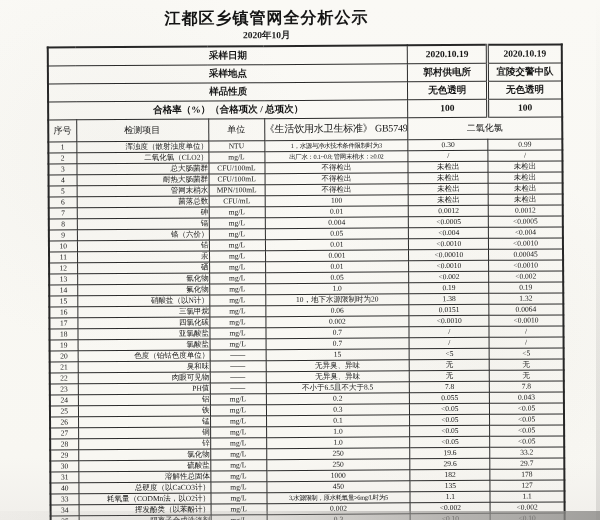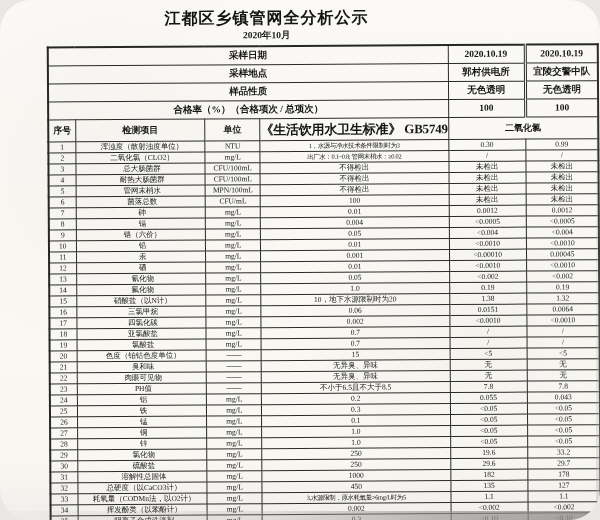--- a/index.html
+++ b/index.html
@@ -8,21 +8,20 @@
     background:#e9e8e4;
     font-family:"Liberation Serif","DejaVu Serif",serif;
     color:#1b1b1b;
   }
   .page{
     position:relative;width:600px;height:520px;overflow:hidden;
     background:
       radial-gradient(circle at 18% 30%, rgba(200,198,192,0.10), transparent 32%),
       radial-gradient(circle at 80% 65%, rgba(200,198,192,0.10), transparent 30%),
       linear-gradient(180deg,#faf9f5 0%,#f8f7f2 88%,#f1efeb 100%);
-    border-radius: 31px;
   }
   .tilt{
     position:absolute;left:0;top:0;width:600px;height:520px;
     transform:rotate(-0.35deg);transform-origin:300px 250px;
   }
   .title{
     position:absolute;top:8px;left:0;width:536px;text-align:center;
     font-size:16px;font-weight:bold;letter-spacing:1px;color:#141414;
   }
   .subtitle{
@@ -39,24 +38,24 @@
     padding:0;margin:0;
     text-align:center;vertical-align:middle;
     font-size:7.5px;line-height:1.05;
     height:10px;overflow:hidden;white-space:nowrap;
     color:#161616;
   }
   
   tbody.info td{height:17px;font-size:9.5px;font-weight:bold;}
   tbody.info td.dbl{border-left:3px double #2b2b2b;}
   
-  tr.colhead td{height:21px;font-size:9px;font-weight:bold;}
-  tr.colhead td.std{font-size:13px;letter-spacing:-0.2px;}
+  tr.colhead td{height:21px;font-size:9px;font-weight:normal;}
+  tr.colhead td.std{font-size:10px;letter-spacing:-0.2px;}
   
-  tbody.databody td.item{text-align:center;padding-left:3px;}
+  tbody.databody td.item{text-align:right;padding-left:3px;}
   tbody.databody td.longstd{font-size:6.4px;letter-spacing:-0.3px;}
   tbody.databody tr:last-child td{border-bottom:2px solid #272727;}
   
   .scan-edge{
     position:absolute;left:0;bottom:0;width:600px;height:9px;
     background:linear-gradient(to right,
       rgba(170,168,164,0.05) 0%,
       rgba(168,166,162,0.25) 45%,
       rgba(150,148,145,0.65) 75%,
       rgba(140,139,136,0.8) 100%);
@@ -361,21 +360,21 @@
           </tr>
           <tr>
             <td>31</td>
             <td class="item">溶解性总固体</td>
             <td>mg/L</td>
             <td>1000</td>
             <td>182</td>
             <td>178</td>
           </tr>
           <tr>
-            <td>32</td>
+            <td>40</td>
             <td class="item">总硬度（以CaCO3计）</td>
             <td>mg/L</td>
             <td>450</td>
             <td>135</td>
             <td>127</td>
           </tr>
           <tr>
             <td>33</td>
             <td class="item">耗氧量（CODMn法，以O2计）</td>
             <td>mg/L</td>

